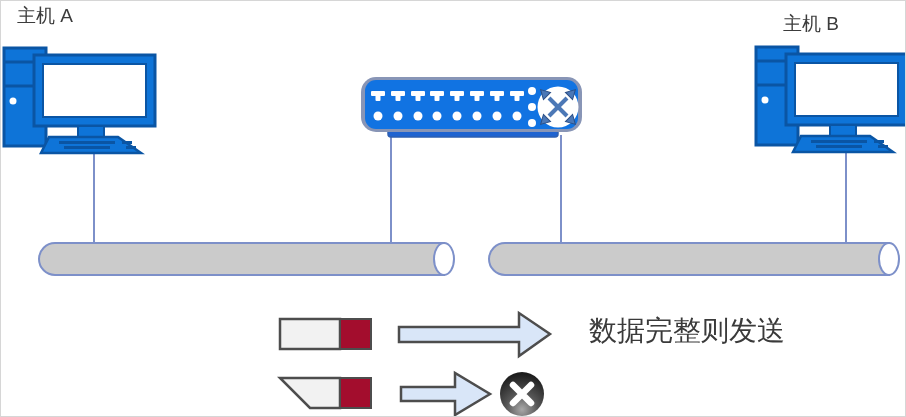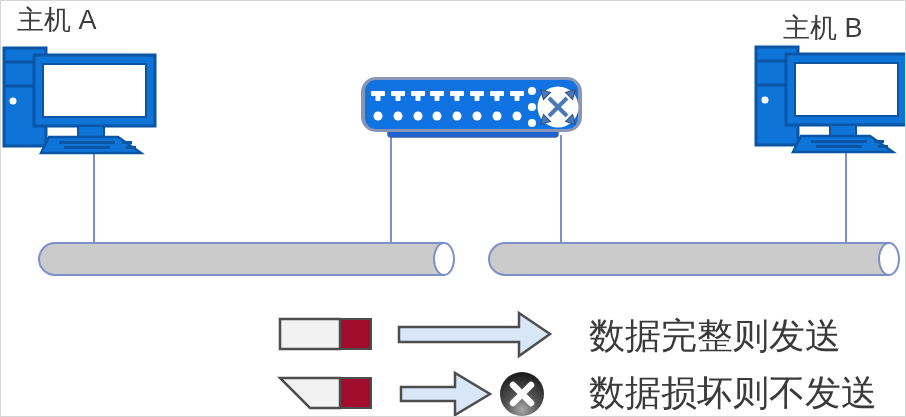--- a/index.html
+++ b/index.html
@@ -12,22 +12,22 @@
     font-family:"Liberation Sans", sans-serif;
     overflow:hidden;
   }
   .diagram-svg{position:absolute;left:0;top:0;width:906px;height:417px;}
   .label{
     position:absolute;
     color:#3c3c3c;
     white-space:nowrap;
     line-height:1.1;
   }
-  .node-label{font-size:27px;}
-  .legend-label{font-size:36px;color:#3a3a3a;}
+  .node-label{font-size:19px;}
+  .legend-label{font-size:28px;color:#3a3a3a;}
   .host-a-label{left:16px;top:5px;}
   .host-b-label{left:782px;top:13px;}
   .switch-label{left:394px;top:42px;}
   .legend-label-1{left:588px;top:315px;}
   .legend-label-2{left:588px;top:372px;}
 </style>
 </head>
 <body>
 
 <div class="canvas">
@@ -139,15 +139,14 @@
     <polygon points="400,386 454,386 454,372 489,393 454,414 454,400 400,400" fill="#d9e6f8" stroke="#4d4d4d" stroke-width="2.5"></polygon>
     <g>
       <circle cx="521" cy="393" r="22" fill="url(#sphereGray)"></circle>
       <path d="M512,384 L530,402 M530,384 L512,402" stroke="#ffffff" stroke-width="6.5" stroke-linecap="round"></path>
     </g>
   </svg>
 
   <div class="label node-label host-a-label">主机 A</div>
   <div class="label node-label host-b-label">主机 B</div>
   <div class="label legend-label legend-label-1">数据完整则发送</div>
-  <div class="label legend-label legend-label-2">数据损坏则不发送</div>
 
 </div>
 
 </body></html>

